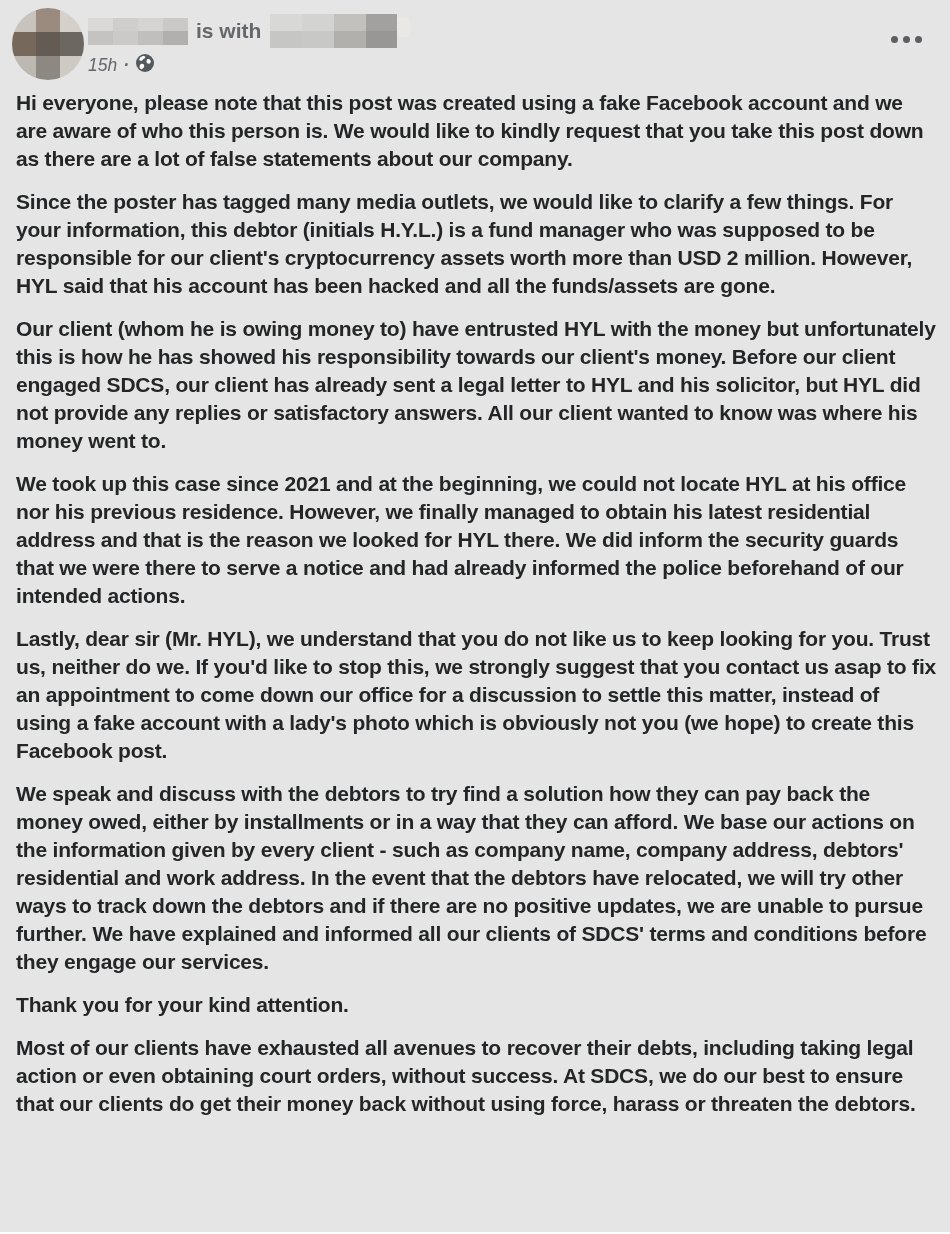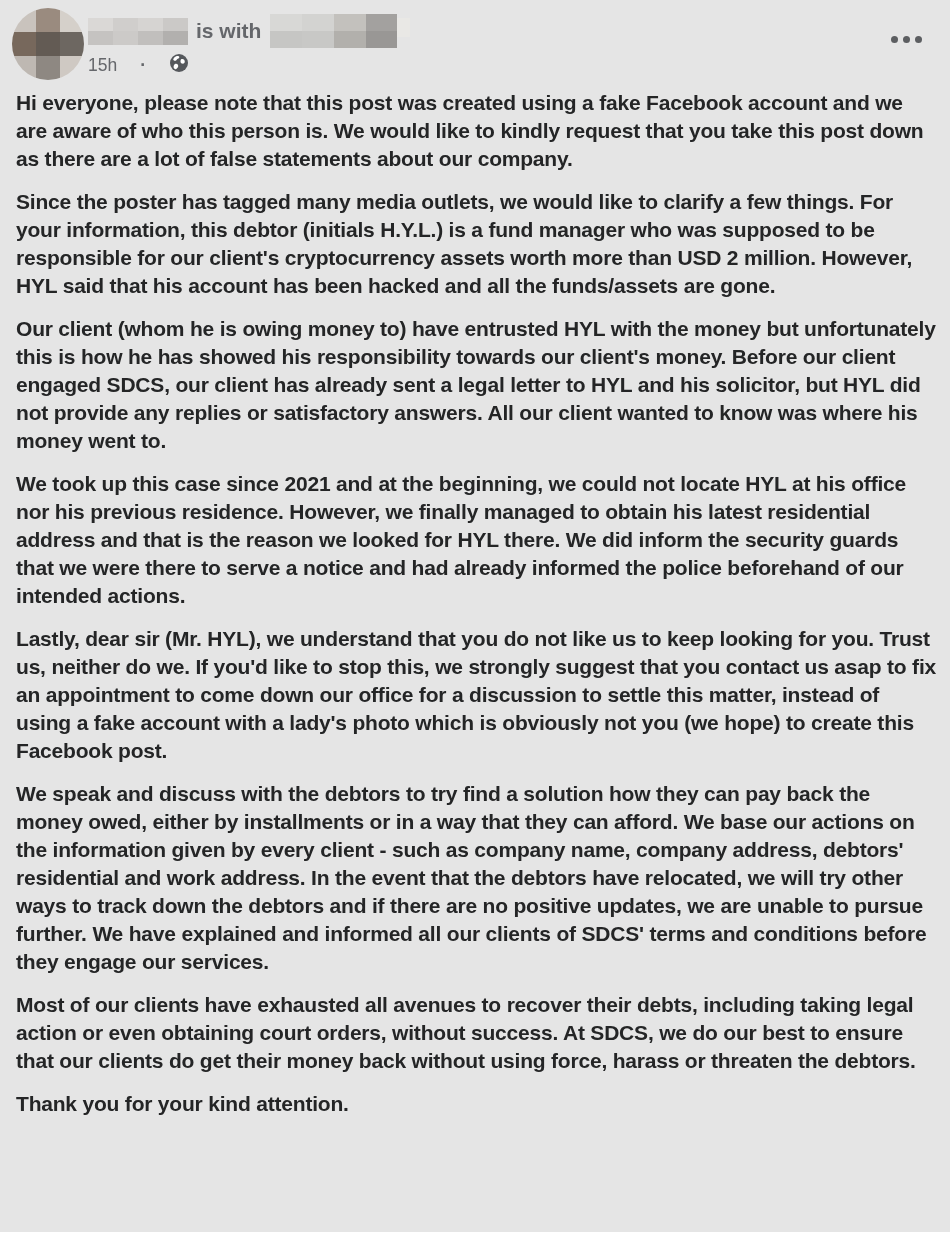--- a/index.html
+++ b/index.html
@@ -45,24 +45,25 @@
   .connector {
     color: #65676b;
     font-size: 21px;
     font-weight: 600;
     margin: 0 9px 0 8px;
     white-space: nowrap;
   }
   .meta-line {
     display: flex;
     align-items: center;
-    gap: 23px;
+    gap: 6px;
     margin-top: 4px;
     color: #65676b;
     font-size: 17.5px;
+    font-style: italic;
   }
   .meta-line .sep { font-weight: 700; }
   .globe { display: inline-block; color: #55585c; }
   .menu-dots {
     position: absolute;
     right: 24px;
     top: 32px;
     display: flex;
     gap: 5px;
     padding: 4px;
@@ -163,17 +164,17 @@
     </div>
   </div>
 
   <div class="post-body">
     <p>Hi everyone, please note that this post was created using a fake Facebook account and we are aware of who this person is. We would like to kindly request that you take this post down as there are a lot of false statements about our company.</p>
     <p>Since the poster has tagged many media outlets, we would like to clarify a few things. For your information, this debtor (initials H.Y.L.) is a fund manager who was supposed to be responsible for our client's cryptocurrency assets worth more than USD 2 million. However, HYL said that his account has been hacked and all the funds/assets are gone.</p>
     <p>Our client (whom he is owing money to) have entrusted HYL with the money but unfortunately this is how he has showed his responsibility towards our client's money. Before our client engaged SDCS, our client has already sent a legal letter to HYL and his solicitor, but HYL did not provide any replies or satisfactory answers. All our client wanted to know was where his money went to.</p>
     <p>We took up this case since 2021 and at the beginning, we could not locate HYL at his office nor his previous residence. However, we finally managed to obtain his latest residential address and that is the reason we looked for HYL there. We did inform the security guards that we were there to serve a notice and had already informed the police beforehand of our intended actions.</p>
     <p>Lastly, dear sir (Mr. HYL), we understand that you do not like us to keep looking for you. Trust us, neither do we. If you'd like to stop this, we strongly suggest that you contact us asap to fix an appointment to come down our office for a discussion to settle this matter, instead of using a fake account with a lady's photo which is obviously not you (we hope) to create this Facebook post.</p>
     <p>We speak and discuss with the debtors to try find a solution how they can pay back the money owed, either by installments or in a way that they can afford. We base our actions on the information given by every client - such as company name, company address, debtors' residential and work address. In the event that the debtors have relocated, we will try other ways to track down the debtors and if there are no positive updates, we are unable to pursue further. We have explained and informed all our clients of SDCS' terms and conditions before they engage our services.</p>
+    <p>Thank you for your kind attention.</p>
     <p>Most of our clients have exhausted all avenues to recover their debts, including taking legal action or even obtaining court orders, without success. At SDCS, we do our best to ensure that our clients do get their money back without using force, harass or threaten the debtors.</p>
-    <p>Thank you for your kind attention.</p>
   </div>
 
 </div>
 
 </body></html>

